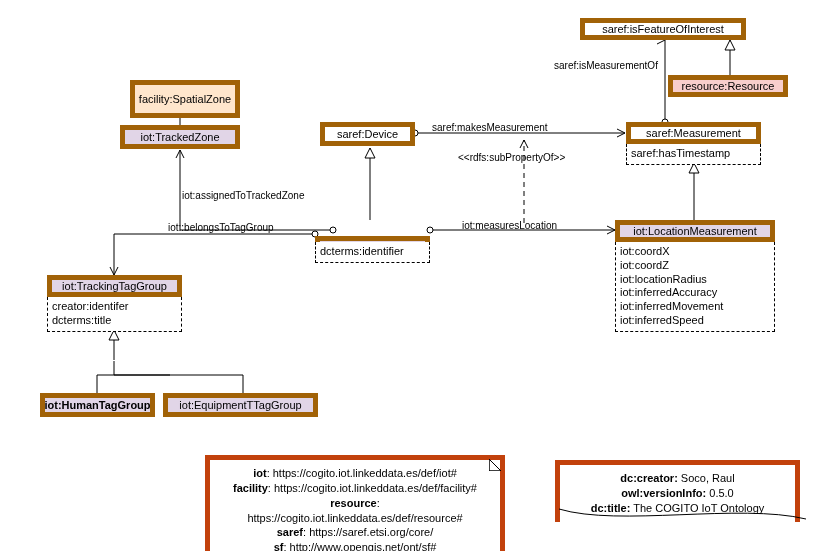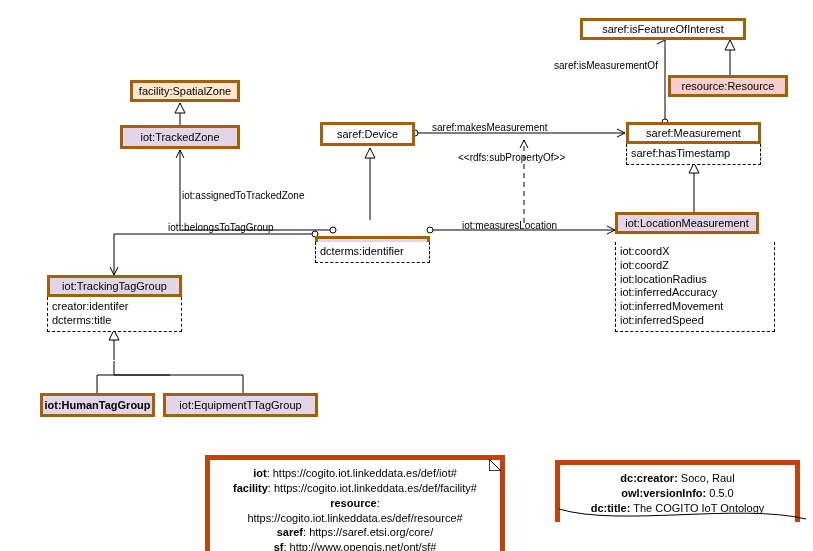--- a/index.html
+++ b/index.html
@@ -8,21 +8,21 @@
     width: 813px;
     height: 551px;
     position: relative;
     font-family: Arial, Helvetica, sans-serif;
     font-size: 11px;
     background: #fff;
     color: #000;
   }
   .box {
     position: absolute;
-    border: 3px solid #a16207;
+    border: 5px solid #a16207;
     background: #fff;
     text-align: center;
     display: flex;
     align-items: center;
     justify-content: center;
     padding: 2px 4px;
   }
   .purple { background: #e1d5e7; }
   .orange { background: #ffe6cc; }
   .pink   { background: #f8cecc; }
@@ -93,21 +93,21 @@
 
   <line x1="415" y1="133" x2="625" y2="133" stroke="#000" marker-start="url(#dotstart)" marker-end="url(#arrow)"></line>
 
   <line x1="430" y1="230" x2="615" y2="230" stroke="#000" marker-start="url(#dotstart)" marker-end="url(#arrow)"></line>
 
   <line x1="524" y1="223" x2="524" y2="140" stroke="#000" stroke-dasharray="5,4" marker-end="url(#arrow)"></line>
 
   <path d="M 665 122 L 665 40 L 665 40" fill="none" stroke="#000" marker-start="url(#dotstart)" marker-end="url(#arrow)"></path>
 </svg>
 
-<div class="box orange" style="left:130px; top:80px; width:110px; height:22px;">
+<div class="box orange" style="left:130px; top:80px; width:110px; height:38px;">
     <span>facility:SpatialZone</span>
   </div>
 <div class="box purple" style="left:120px; top:125px; width:120px; height:24px;">
     <span>iot:TrackedZone</span>
   </div>
 
 <div class="box" style="left:320px; top:122px; width:95px; height:24px;">
     <span>saref:Device</span>
   </div>
 
@@ -129,21 +129,21 @@
   </div>
 <div class="box purple" style="left:163px; top:393px; width:155px; height:24px;">
     <span>iot:EquipmentTTagGroup</span>
   </div>
 
 <div class="box" style="left:626px; top:122px; width:135px; height:22px;">
     <span>saref:Measurement</span>
   </div>
 <div class="attrs" style="left:626px; top:144px; width:135px;"><span>saref:hasTimestamp</span></div>
 
-<div class="box purple" style="left:615px; top:212px; width:144px; height:22px;text-align:right;">
+<div class="box purple" style="left:615px; top:220px; width:160px; height:22px;text-align:right;">
     <span>iot:LocationMeasurement</span>
   </div>
 <div class="attrs" style="left:615px; top:242px; width:160px;">
   <div>iot:coordX</div>
   <div>iot:coordZ</div>
   <div>iot:locationRadius</div>
   <div>iot:inferredAccuracy</div>
   <div>iot:inferredMovement</div>
   <div>iot:inferredSpeed</div>
 </div>

